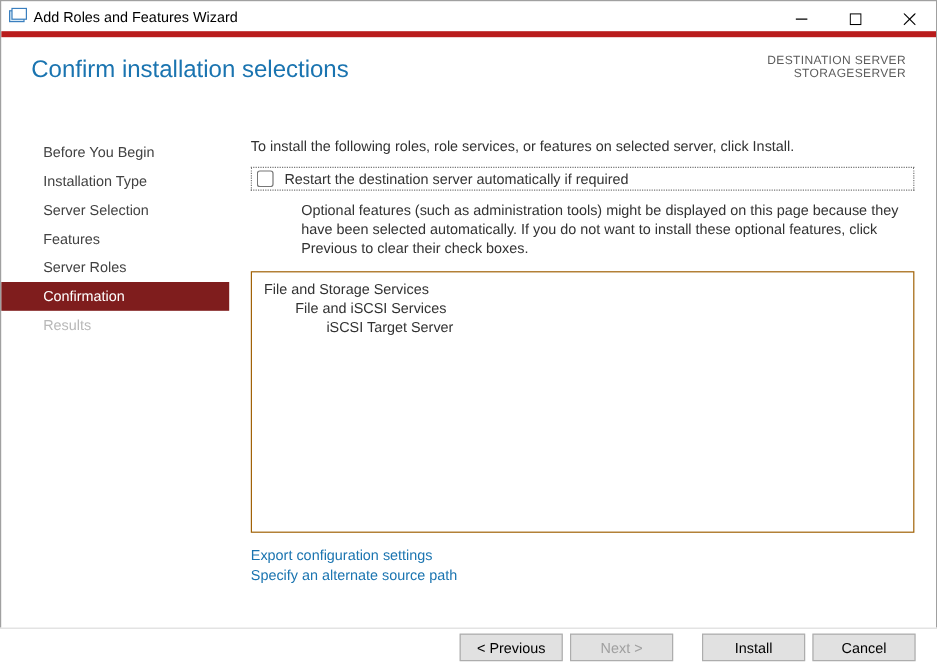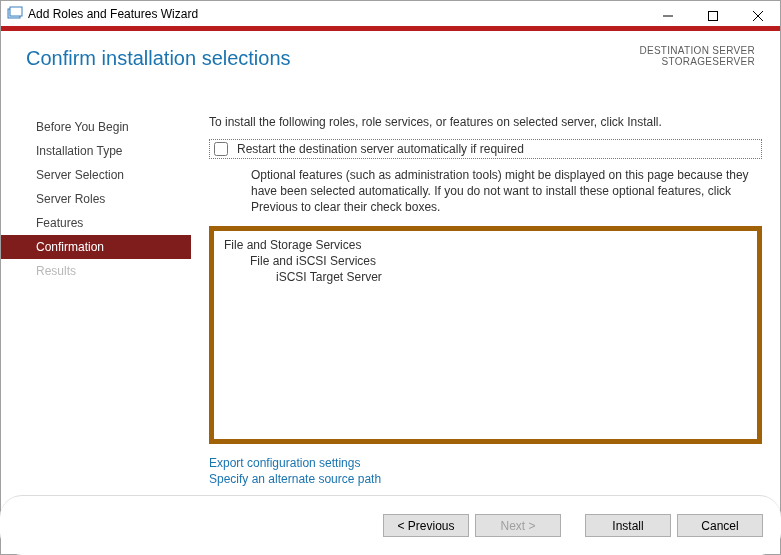--- a/index.html
+++ b/index.html
@@ -102,21 +102,21 @@
   }
   .restart-row label { font-size: 12px; color: #323232; }
   .optional-text {
     font-size: 12px;
     color: #323232;
     line-height: 1.35;
     margin-bottom: 10px;
     margin-left: 42px;
   }
   .features-box {
-    border: 5px solid #a16207;
+    border: 1px solid #a16207;
     height: 218px;
     padding: 7px 10px;
     font-size: 12px;
     color: #323232;
     overflow: auto;
   }
   .feat-l1 { padding-left: 0; margin-bottom: 2px; }
   .feat-l2 { padding-left: 26px; margin-bottom: 2px; }
   .feat-l3 { padding-left: 52px; margin-bottom: 2px; }
 
@@ -125,29 +125,28 @@
     display: block;
     font-size: 12px;
     color: #1a74b0;
     cursor: pointer;
     margin-bottom: 2px;
   }
 
   .footer {
     position: absolute;
     bottom: 0; left: 0; right: 0;
-    height: 60px;
+    height: 32px;
     border-top: 1px solid #dcdcdc;
     display: flex;
     align-items: center;
     justify-content: flex-end;
     padding-right: 18px;
     gap: 6px;
     background: #fff;
-    border-radius: 22px;
   }
   .btn {
     min-width: 86px;
     height: 23px;
     border: 1px solid #adadad;
     background: #e1e1e1;
     font-size: 12px;
     color: #000;
     cursor: pointer;
     padding: 0 10px;
@@ -195,22 +194,22 @@
     <div class="dest-label">DESTINATION SERVER</div>
     <div class="dest-server">STORAGESERVER</div>
   </div>
 </div>
 
 <div class="body-area">
   <div class="sidebar">
     <div class="nav-item">Before You Begin</div>
     <div class="nav-item">Installation Type</div>
     <div class="nav-item">Server Selection</div>
+    <div class="nav-item">Features</div>
     <div class="nav-item">Server Roles</div>
-    <div class="nav-item">Features</div>
     <div class="nav-item active">Confirmation</div>
     <div class="nav-item disabled">Results</div>
   </div>
 
   <div class="main">
     <div class="intro-text">To install the following roles, role services, or features on selected server, click Install.</div>
 
     <div class="restart-row">
       <input type="checkbox" id="restartcb" style="">
       <label for="restartcb">Restart the destination server automatically if required</label>

